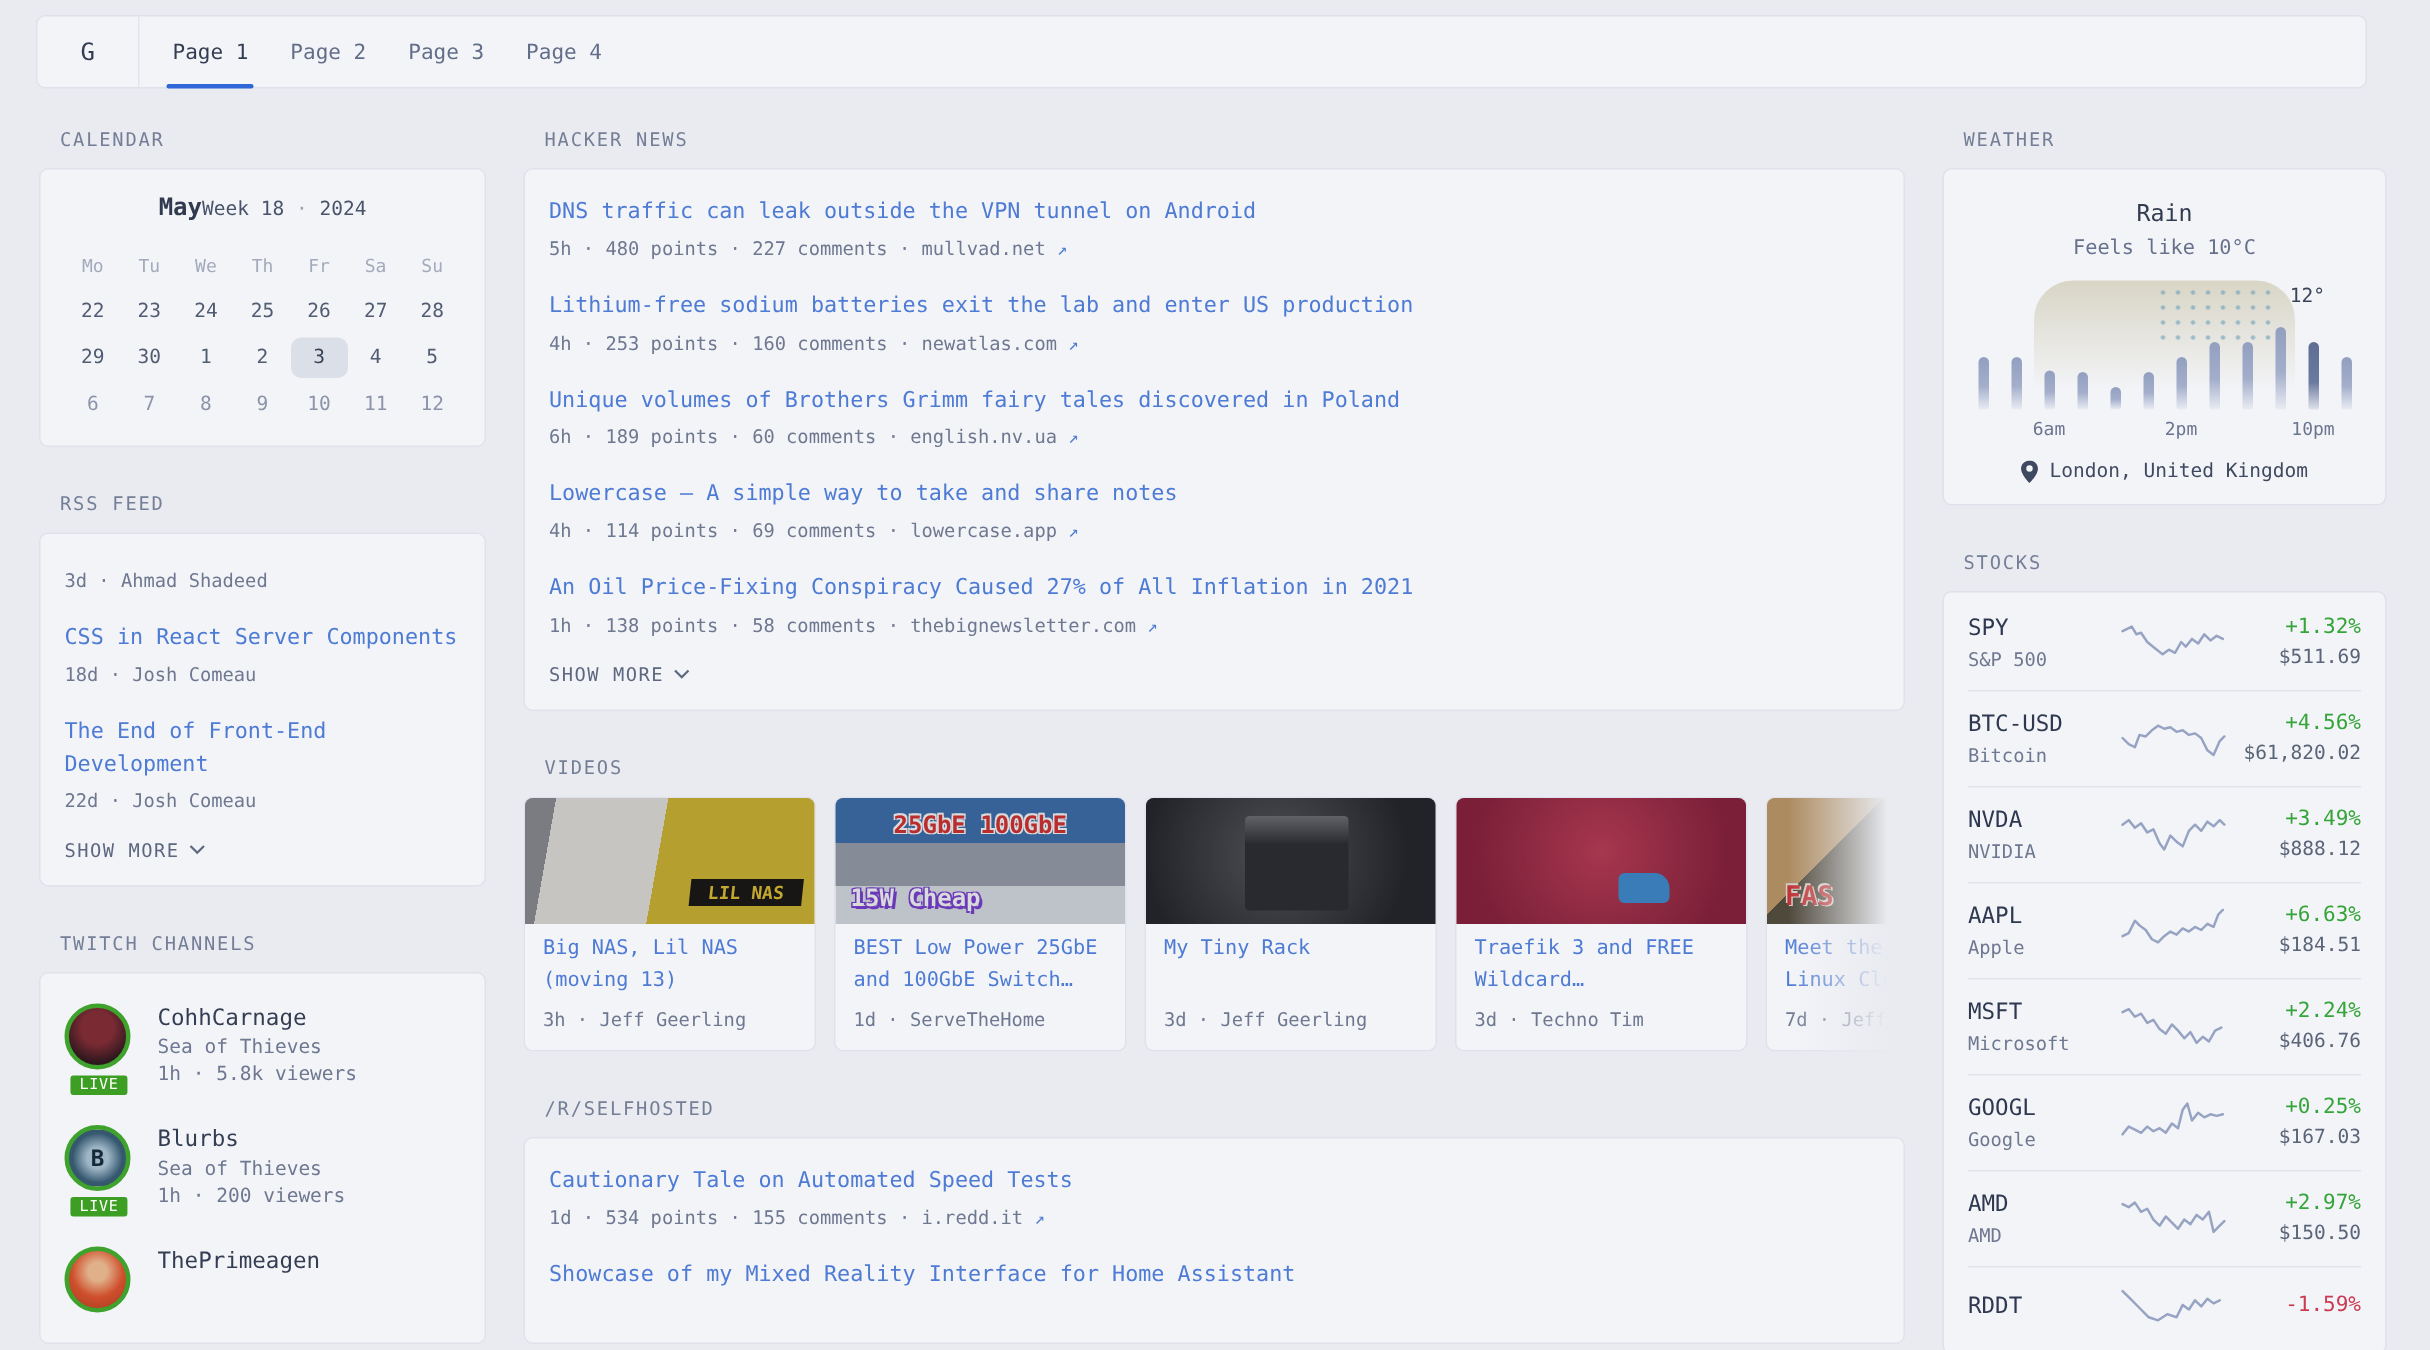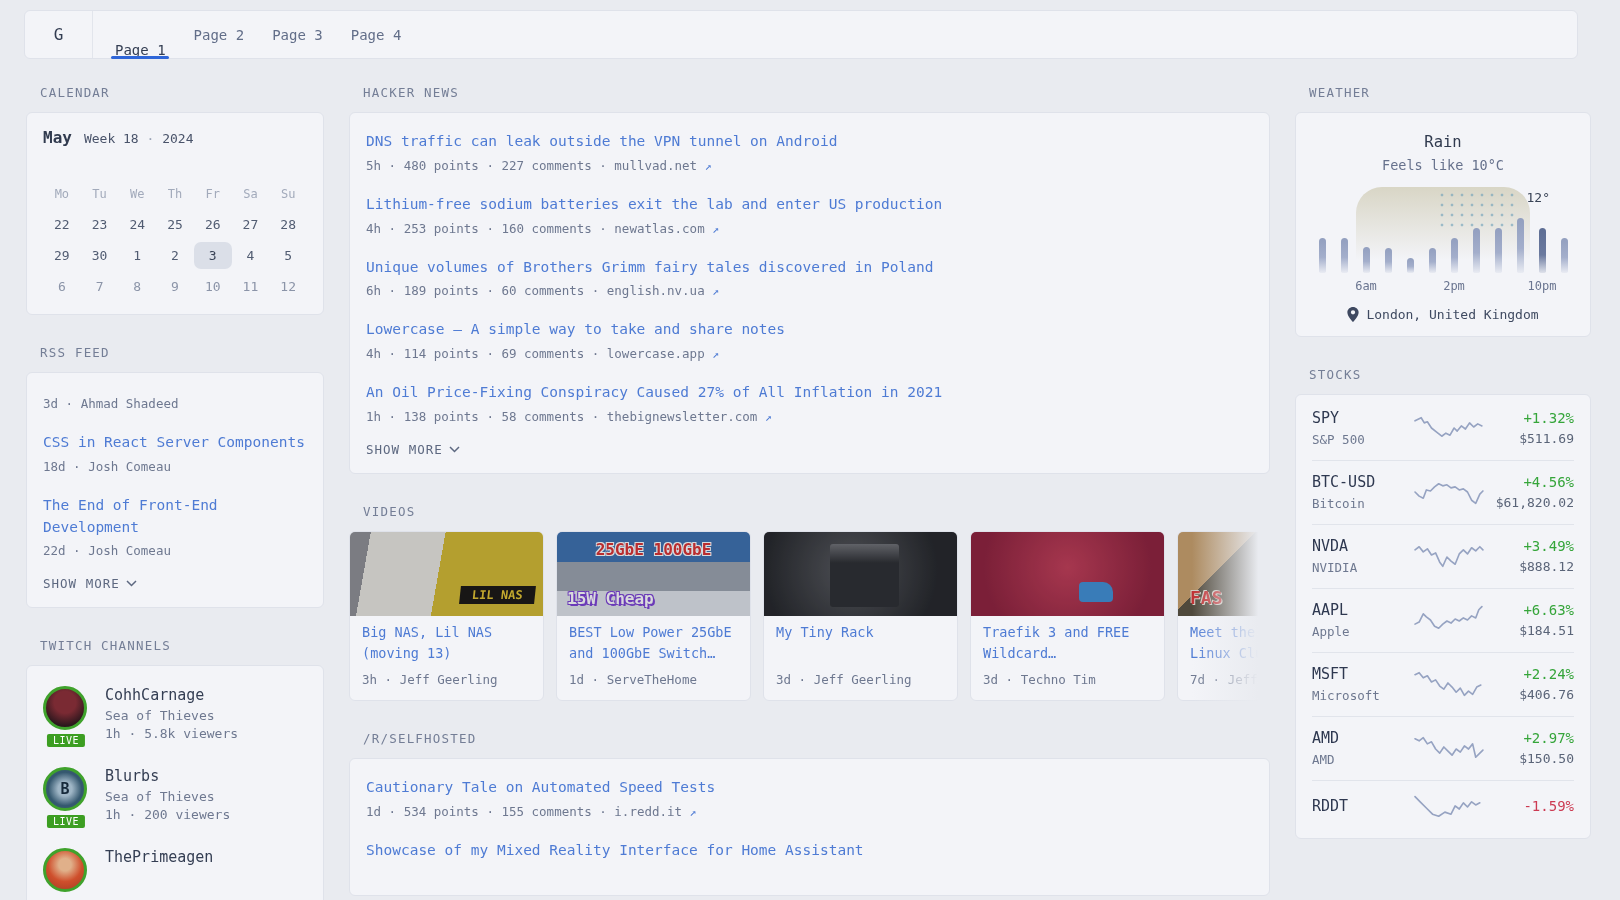--- a/index.html
+++ b/index.html
@@ -20,40 +20,40 @@
   }
   .logo-box {
     width:68px; display:flex; align-items:center; justify-content:center;
     border-right:1px solid #e2e5ec; font-size:16px; color:#333d52;
   }
   .tabs { display:flex; align-items:stretch; margin-left:22px; gap:28px; }
   .tab {
     position:relative; display:flex; align-items:center;
     font-size:14px; color:#626e89; text-decoration:none; cursor:pointer;
   }
-  .tab.active { color:#333d52;align-items:flex-end; }
+  .tab.active { color:#333d52; }
   .tab.active::after {
     content:''; position:absolute; left:50%; transform:translateX(-50%);
     bottom:-1px; width:58px; height:3px; background:#2f66d8; border-radius:2px;
   }
 
   
   .columns {
     display:grid; grid-template-columns:298px 921px 296px;
     column-gap:25px; padding:0 26px; margin-top:26px; align-items:start;
   }
   .widget { margin-bottom:30px; }
   .section-title {
     font-size:12.5px; font-weight:normal; letter-spacing:1.2px;
     color:#747e96; margin:0 14px 12px 14px;
   }
 
   
   .cal-card { padding:15px 16px 14px; }
-  .cal-top { display:flex; justify-content:flex-start; align-items:baseline; margin-bottom:33px;gap:12px; }
+  .cal-top { display:flex; justify-content:center; align-items:baseline; margin-bottom:16px; }
   .cal-month { font-size:16px; font-weight:bold; color:#313b4f; }
   .cal-week { font-size:13px; color:#49536a; }
   .cal-week .dot { color:#9aa3b6; }
   .cal-grid { display:grid; grid-template-columns:repeat(7,1fr); row-gap:4px; }
   .cal-cell { height:27px; display:flex; align-items:center; justify-content:center; font-size:13px; }
   .cal-head { color:#a2aabb; font-size:12px; }
   .cal-day { color:#515c72; }
   .cal-day.dim { color:#8b94a8; }
   .cal-day.selected { background:#dbdfe8; border-radius:7px; color:#3a4457; }
 
@@ -526,20 +526,33 @@
           <svg class="spark" viewBox="0 0 70 28">
               <polyline points="1,5 5,3 9,8 13,6 17,12 21,10 25,16 29,19 33,13 37,17 41,22 45,18 49,25 53,21 57,24 61,17 65,15"></polyline>
             </svg>
           <div class="s-right">
               <div class="s-chg pos">+2.24%</div>
               <div class="s-price">$406.76</div>
             </div>
         </div>
         <div class="stock-row">
           <div class="s-left">
+              <div class="s-sym">GOOGL</div>
+              <div class="s-name">Google</div>
+            </div>
+          <svg class="spark" viewBox="0 0 70 28">
+              <polyline points="1,22 5,17 9,19 13,21 17,17 21,20 25,18 29,21 33,15 37,18 40,6 43,2 46,13 50,8 54,11 58,9 62,10 66,9"></polyline>
+            </svg>
+          <div class="s-right">
+              <div class="s-chg pos">+0.25%</div>
+              <div class="s-price">$167.03</div>
+            </div>
+        </div>
+        <div class="stock-row">
+          <div class="s-left">
               <div class="s-sym">AMD</div>
               <div class="s-name">AMD</div>
             </div>
           <svg class="spark" viewBox="0 0 70 28">
               <polyline points="1,5 5,7 9,4 13,10 17,8 21,15 25,19 29,13 33,17 37,21 41,15 45,18 49,12 53,15 57,10 60,23 64,19 67,16"></polyline>
             </svg>
           <div class="s-right">
               <div class="s-chg pos">+2.97%</div>
               <div class="s-price">$150.50</div>
             </div>

